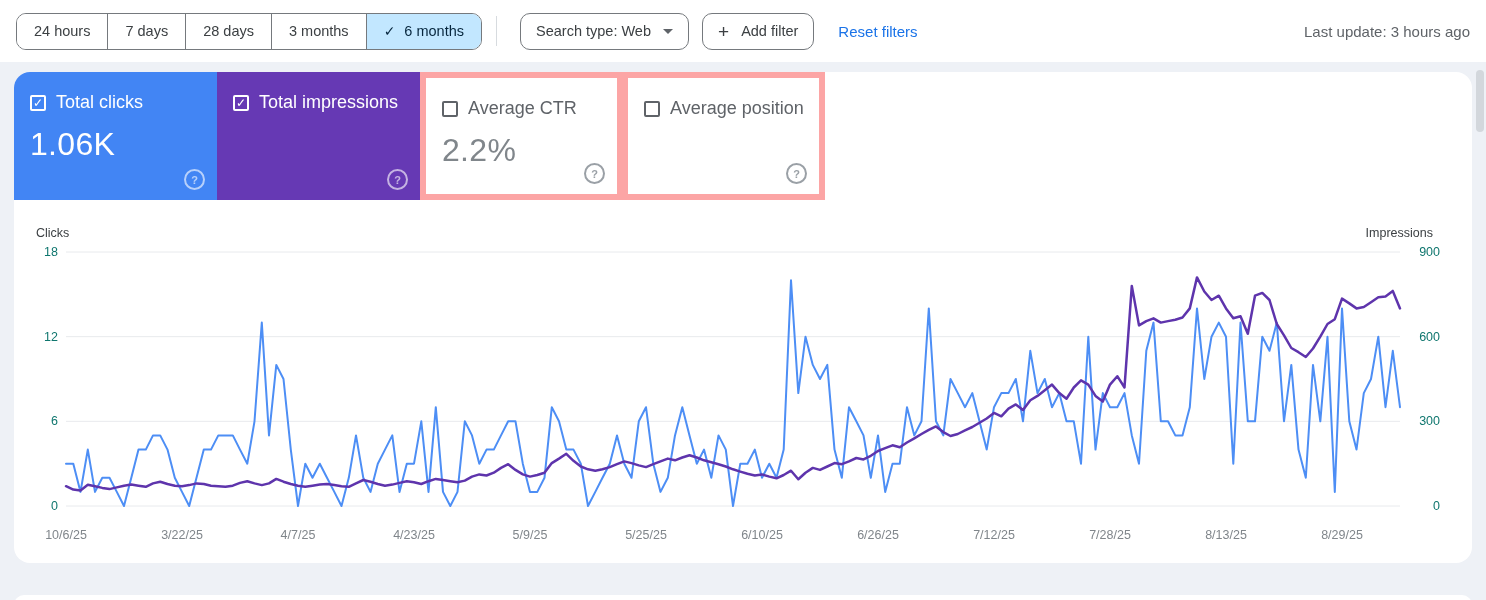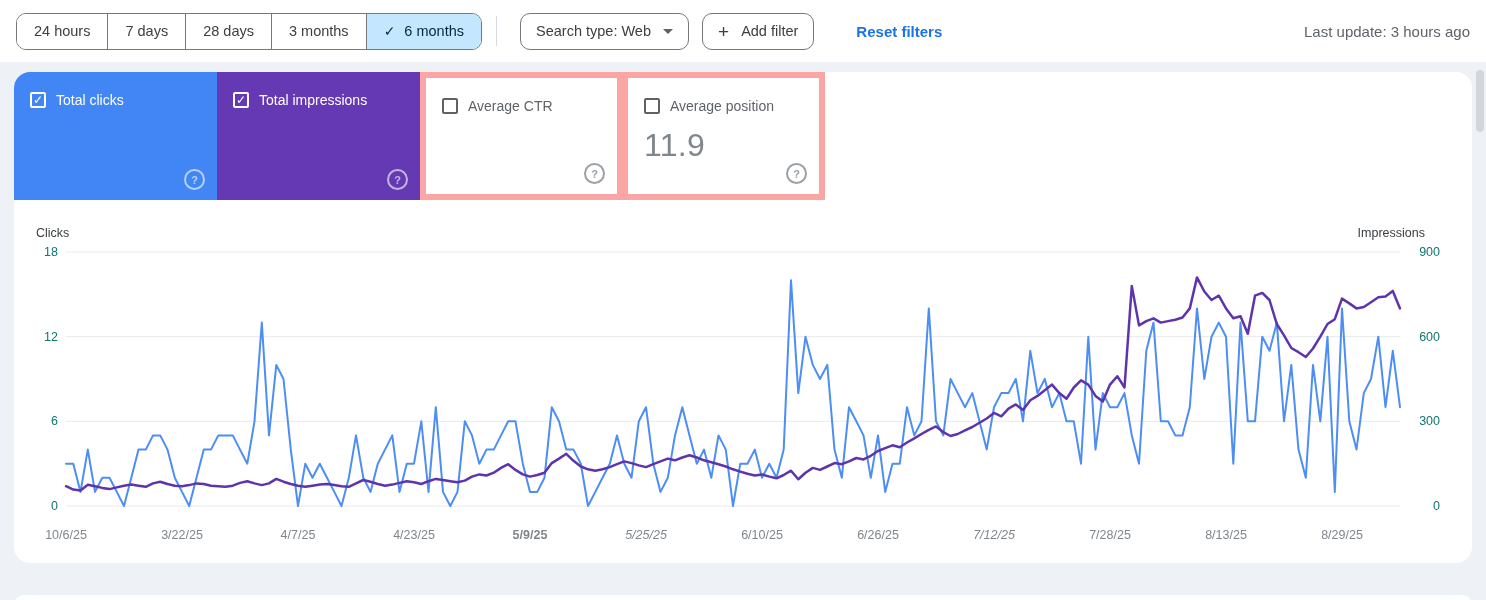--- a/index.html
+++ b/index.html
@@ -18,46 +18,46 @@
   .chip:first-child{border-left:none}
   .chip.selected{background:#c2e7ff;color:#06263d;gap:9px;font-weight:500}
   .chip .check{font-size:14px}
   .vdivider{width:1px;height:30px;background:#d7dbdf;margin:0 10px 0 14px}
   .pill{display:flex;align-items:center;height:37px;border:1px solid #75797d;border-radius:10px;
     padding:0 15px;font-size:14.5px;color:#3c4043;background:#fff;gap:10px;box-sizing:border-box;
     margin-left:13px;cursor:pointer;white-space:nowrap}
   .caret{width:0;height:0;border-left:5px solid transparent;border-right:5px solid transparent;
     border-top:5px solid #5f6368;margin-left:2px}
   .plus{font-size:19px;color:#3c4043;line-height:1;margin-right:2px}
-  .reset{color:#1a73e8;font-size:15px;font-weight:700;margin-left:42px;cursor:pointer;white-space:nowrap}
+  .reset{color:#1a73e8;font-size:15px;font-weight:400;margin-left:24px;cursor:pointer;white-space:nowrap}
   .last-update{margin-left:auto;color:#5f6368;font-size:15px;white-space:nowrap}
   
   .main-card{position:absolute;left:14px;top:72px;width:1458px;height:491px;background:#fff;
     border-radius:16px}
   .tiles{display:flex;height:128px}
   .tile{width:203px;box-sizing:border-box;padding:20px 16px 0;position:relative;cursor:pointer}
   .tile.t-clicks{background:#4285f4;border-top-left-radius:16px}
   .tile.t-impr{background:#6639b4}
   .tile.unsel{border:6px solid #fca5a5;background:#fff}
   .tile.t-pos{margin-left:-1px}
   .tile-head{display:flex;align-items:center;gap:10px}
   .cbox{width:16px;height:16px;border:2px solid #5f6368;border-radius:2px;box-sizing:border-box;
     display:flex;align-items:center;justify-content:center;font-size:12px;line-height:1;
     color:transparent;flex:0 0 auto;cursor:pointer}
   .sel .cbox{border-color:#fff;color:#fff}
-  .tile-label{font-size:14px;color:#5f6368;white-space:nowrap}
+  .tile-label{font-size:18px;color:#5f6368;white-space:nowrap}
   .sel .tile-label{color:#fff}
   .tile-value{margin-top:13px;font-size:32px;color:#80868b;letter-spacing:.3px}
   .sel .tile-value{color:#fff}
   .help{position:absolute;right:12px;bottom:10px;width:17px;height:17px;border-radius:50%;
     border:2px solid #9aa0a6;color:#9aa0a6;display:flex;align-items:center;justify-content:center;
     font-size:11px;font-weight:bold;cursor:pointer}
   .sel .help{border-color:rgba(255,255,255,.62);color:rgba(255,255,255,.62)}
   
-  .chart-area{position:absolute;left:0;top:146px;right:12px;height:335px}
+  .chart-area{position:absolute;left:0;top:146px;right:4px;height:335px}
   .axis-title{position:absolute;top:8px;font-size:12.5px;color:#3c4043}
   .axis-title.left{left:22px}
   .axis-title.right{right:35px}
   .plot{position:absolute;left:52px;top:34px;width:1334px;height:254px}
   .ytick{position:absolute;font-size:12.5px;color:#0f766e;transform:translateY(-50%)}
   .ytick.l{left:0;width:44px;text-align:right}
   .ytick.r{left:1394px;width:32px;text-align:right}
   .xtick{position:absolute;top:310px;transform:translateX(-50%);font-size:12.5px;color:#80868b;
     white-space:nowrap}
   
@@ -102,42 +102,43 @@
 </div>
 
 <div class="main-card">
 
   <div class="tiles">
     <div class="tile t-clicks sel">
       <div class="tile-head">
         <span class="cbox">✓</span>
         <span class="tile-label">Total clicks</span>
       </div>
+      <div class="tile-value">1.06K</div>
       <span class="help">?</span>
     </div>
     <div class="tile t-impr sel">
       <div class="tile-head">
         <span class="cbox">✓</span>
         <span class="tile-label">Total impressions</span>
       </div>
       <span class="help">?</span>
     </div>
     <div class="tile unsel t-ctr">
       <div class="tile-head">
         <span class="cbox"></span>
         <span class="tile-label">Average CTR</span>
       </div>
+      <div class="tile-value">2.2%</div>
       <span class="help">?</span>
     </div>
     <div class="tile unsel t-pos">
       <div class="tile-head">
         <span class="cbox"></span>
         <span class="tile-label">Average position</span>
       </div>
-      <div class="tile-value">11.9</div>
       <span class="help">?</span>
     </div>
   </div>
 
   <div class="chart-area">
     <span class="axis-title left">Clicks</span>
     <span class="axis-title right">Impressions</span>
     <div class="plot">
         <svg viewBox="0 0 1334 254" preserveAspectRatio="none" style="width: 100%; height: 100%; display: block; overflow: visible;">
           <line x1="0" x2="1334" y1="254" y2="254" stroke="#e8eaed" stroke-width="1"></line>
@@ -158,25 +159,25 @@
         <div class="ytick r" style="top: 288px;">0</div>
         <div class="ytick r" style="top: 203.333px;">300</div>
         <div class="ytick r" style="top: 118.667px; text-align: right;">600</div>
         <div class="ytick r" style="top: 34px;">900</div>
       </div>
     <div>
         <div class="xtick" style="left: 52px;">10/6/25</div>
         <div class="xtick" style="left: 168px;">3/22/25</div>
         <div class="xtick" style="left: 284px;">4/7/25</div>
         <div class="xtick" style="left: 400px;">4/23/25</div>
-        <div class="xtick" style="left: 516px; font-weight: bold;">5/9/25</div>
-        <div class="xtick" style="left: 632px; font-style: italic;">5/25/25</div>
+        <div class="xtick" style="left: 516px;">5/9/25</div>
+        <div class="xtick" style="left: 632px;">5/25/25</div>
         <div class="xtick" style="left: 748px;">6/10/25</div>
         <div class="xtick" style="left: 864px;">6/26/25</div>
-        <div class="xtick" style="left: 980px; font-style: italic;">7/12/25</div>
+        <div class="xtick" style="left: 980px;">7/12/25</div>
         <div class="xtick" style="left: 1096px;">7/28/25</div>
         <div class="xtick" style="left: 1212px;">8/13/25</div>
         <div class="xtick" style="left: 1328px;">8/29/25</div>
       </div>
   </div>
 
 </div>
 
 <div class="bottom-card"></div>
 <div class="scroll-thumb"></div>

